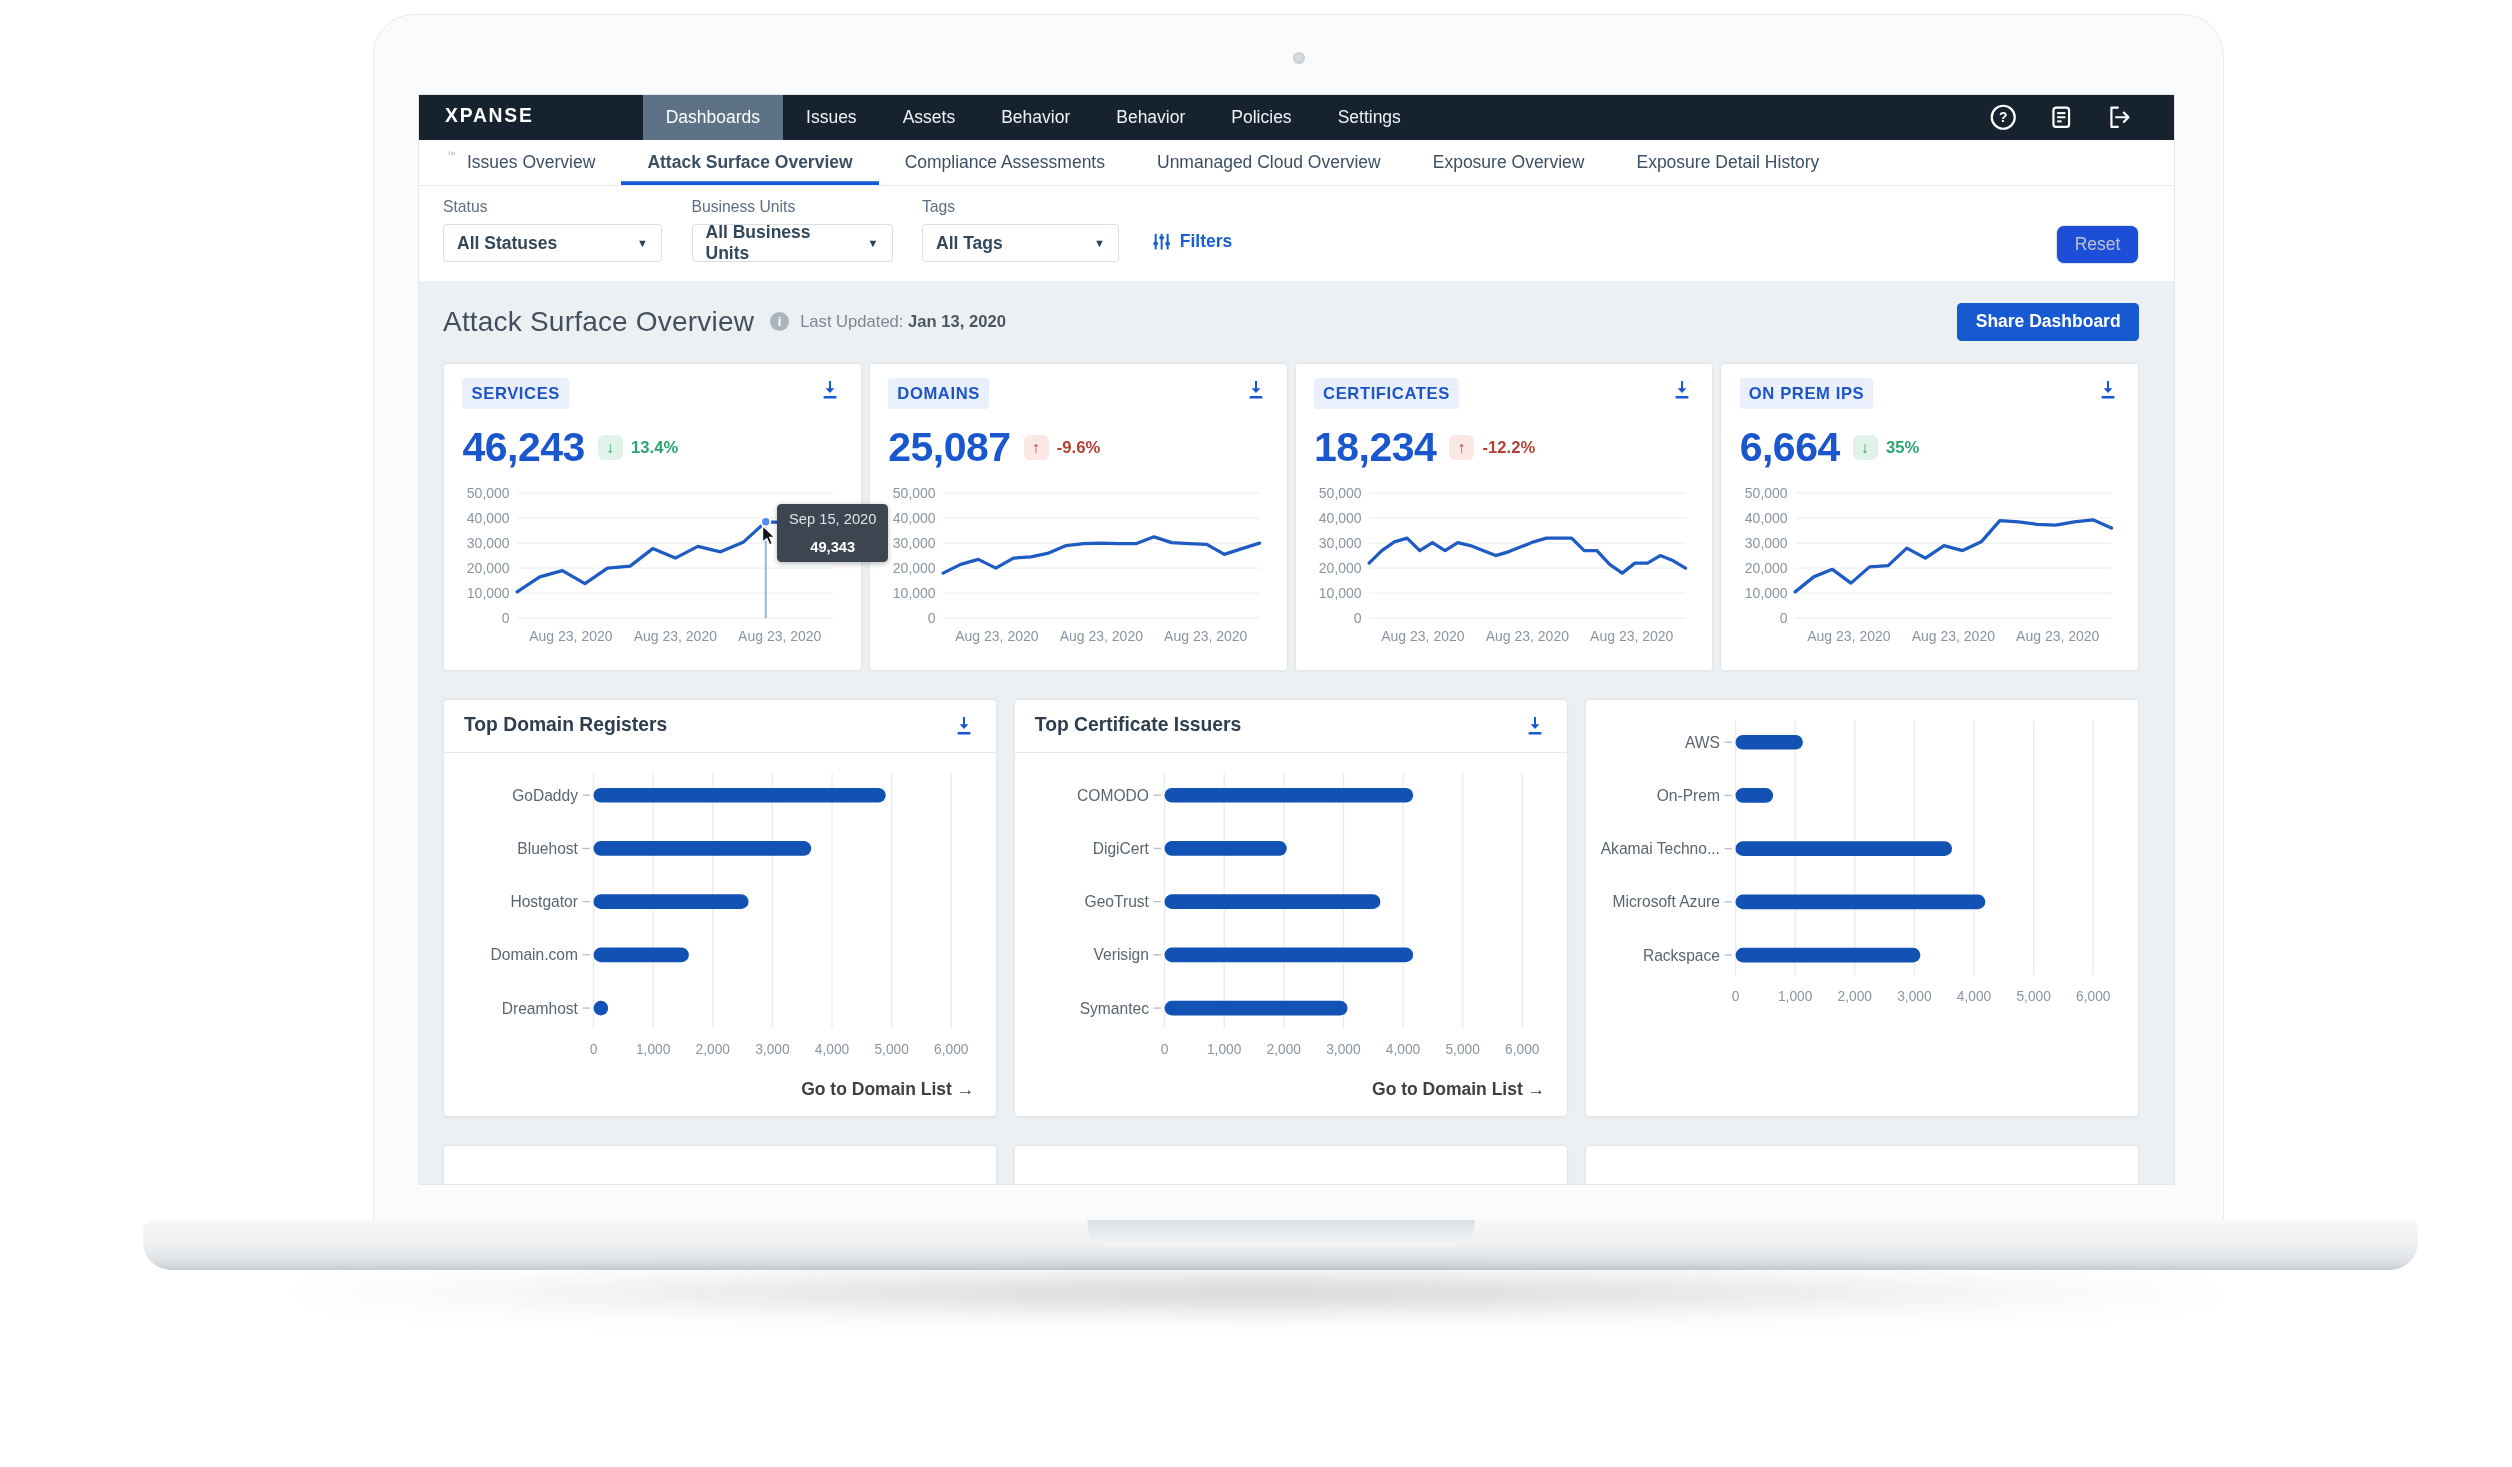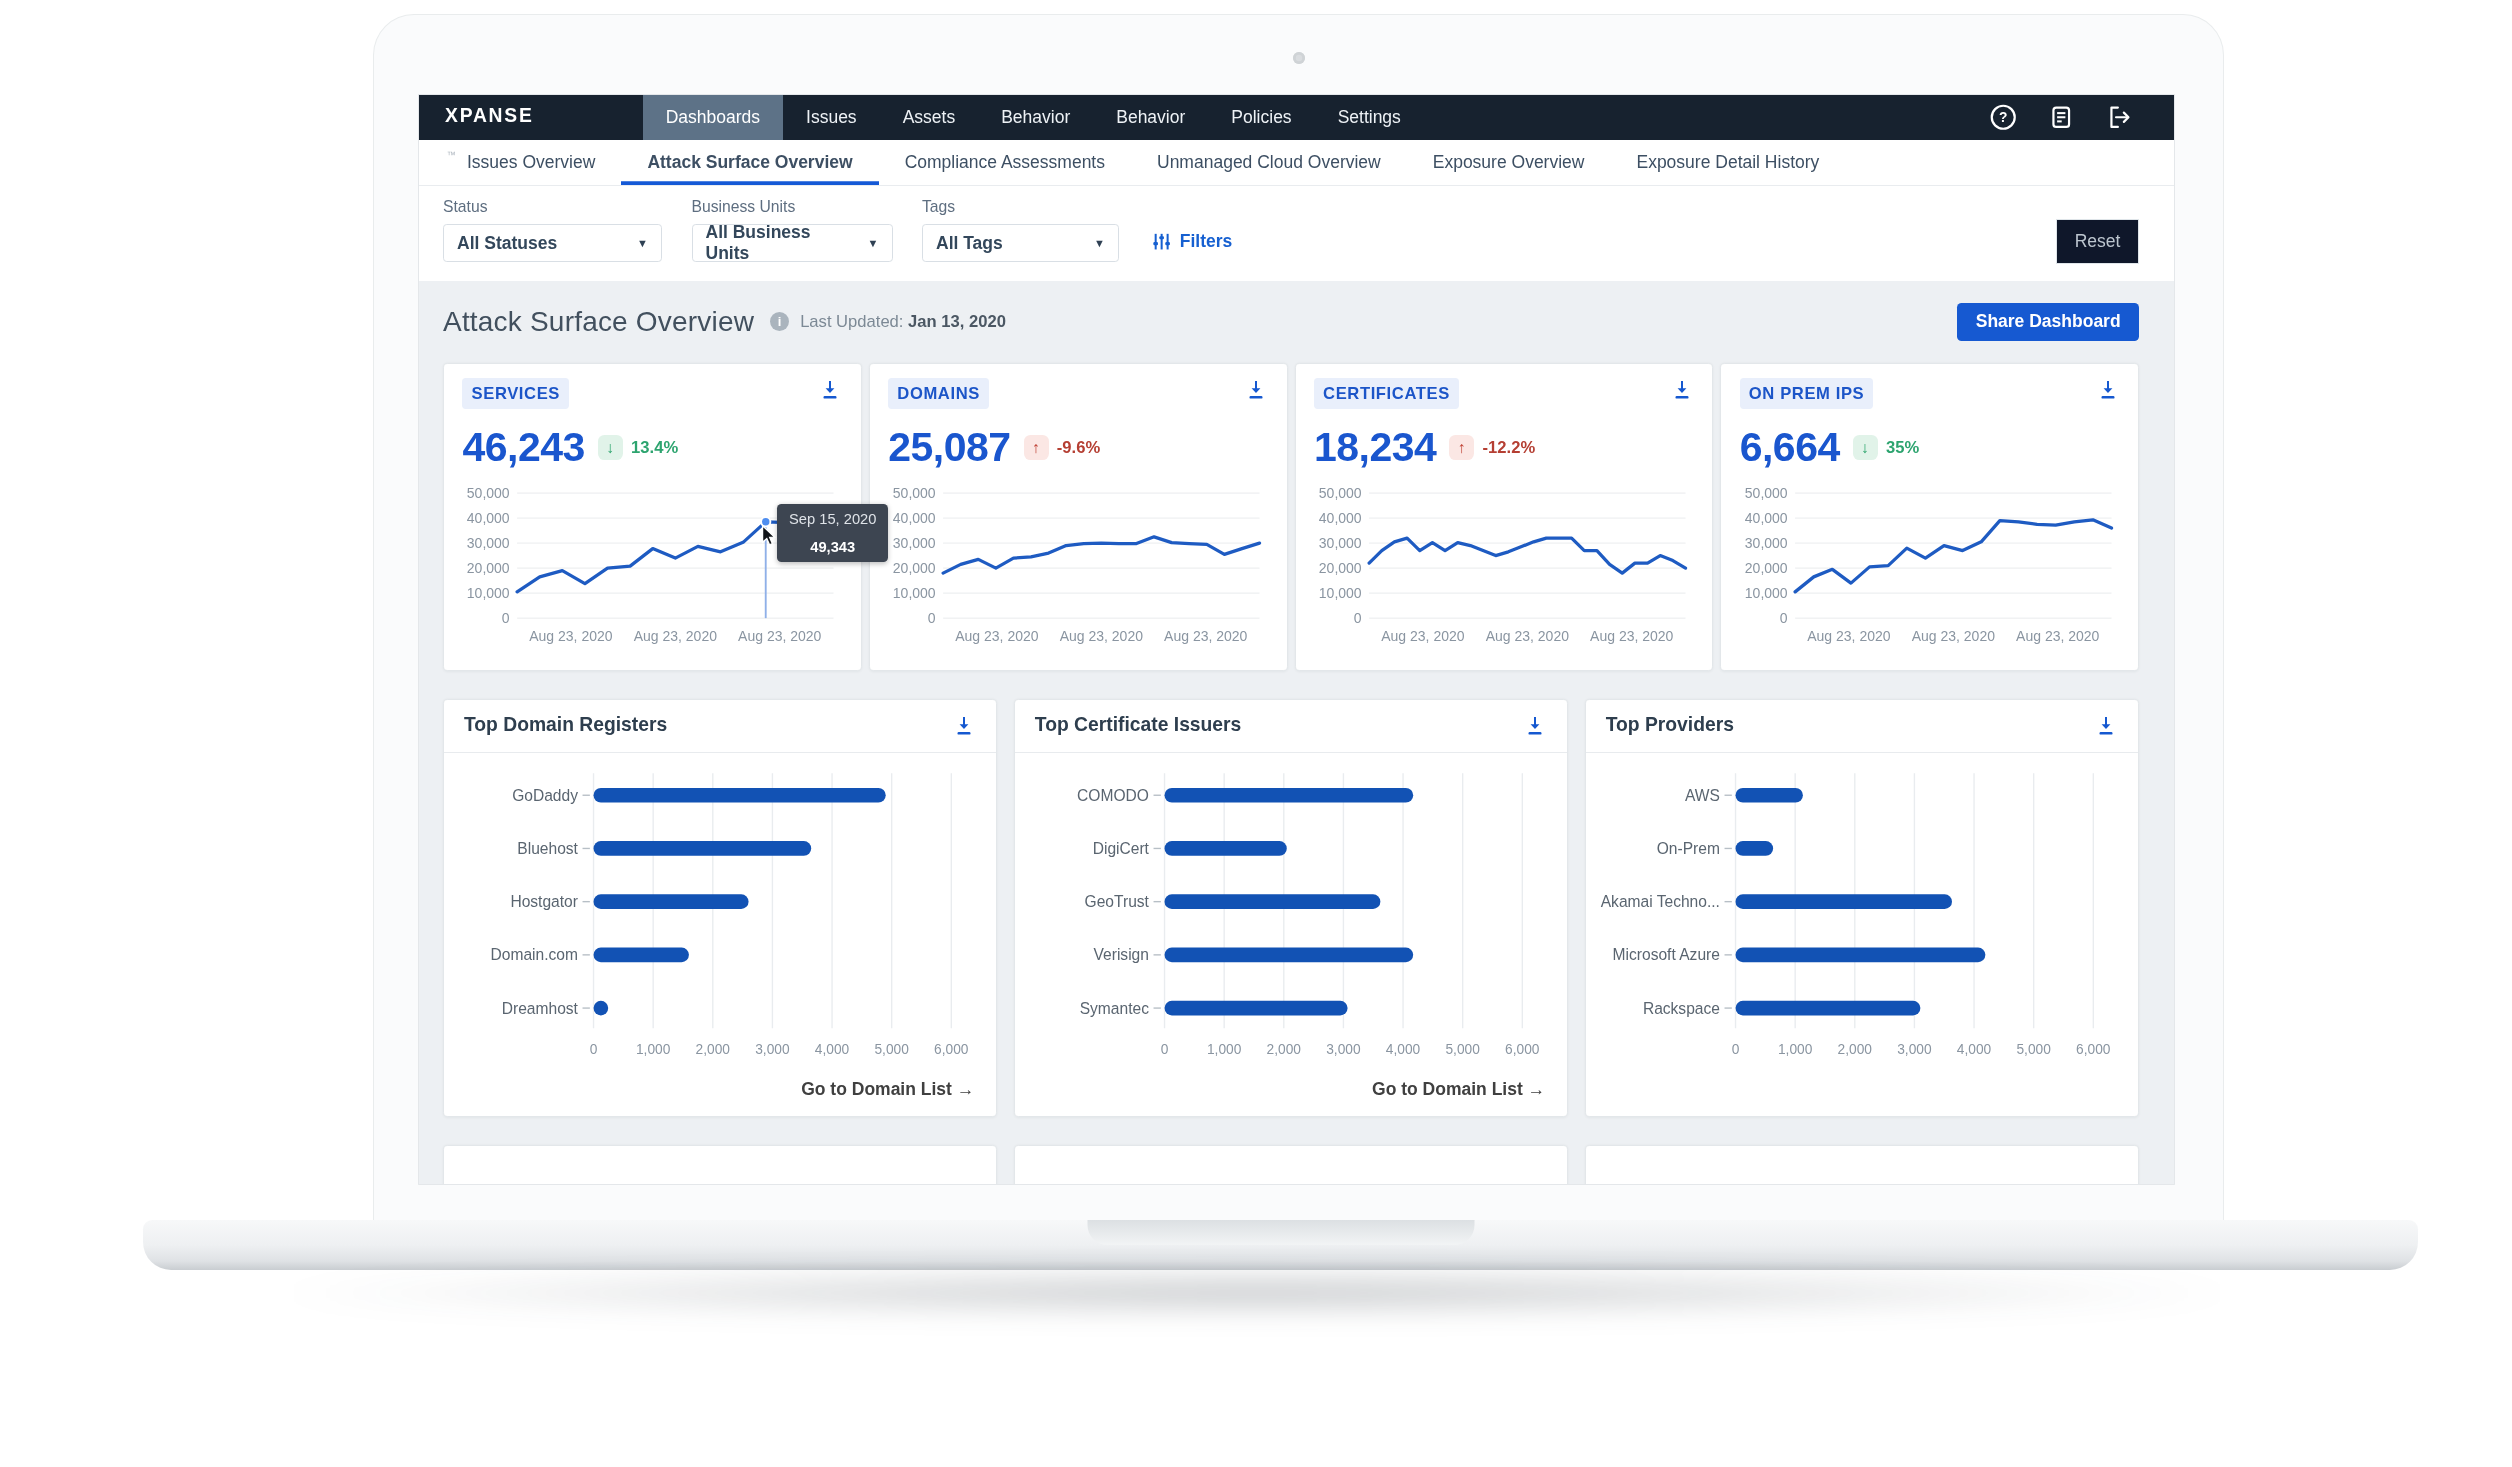--- a/index.html
+++ b/index.html
@@ -43,22 +43,22 @@
   
   .filters { background:#ffffff; padding:12px 35px 18.4px 24px; position:relative; display:flex; align-items:flex-end; }
   .ffield { margin-right:29.5px; }
   .flabel { font-size:15.7px; color:#5e6e80; margin-bottom:8.3px; }
   .fbox { height:38px; border:0.9px solid #d9dfe5; border-radius:3.7px; background:#fff;
           display:flex; align-items:center; justify-content:space-between; padding:0 13px;
           font-size:17.5px; font-weight:bold; color:#33475b; }
   .fbox .caret { font-size:11px; color:#2f4154; margin-left:16.6px; }
   .w1{width:219px}.w2{width:201px}.w3{width:197px}
   .filters-link { display:flex; align-items:center; gap:8.3px; color:#1660d1; font-weight:bold; font-size:17.5px; margin-bottom:10px; margin-left:3.7px;}
-  .reset-btn { position:absolute; right:35px; bottom:16.6px; width:83px; height:45px;
-          border:0.9px solid #dfe5e9; border-radius:0; background:#0f172a; color:#bcc5ce;
+  .reset-btn { position:absolute; right:35px; bottom:16.6px; width:83px; height:39px;
+          border:0.9px solid #dfe5e9; border-radius:8px; background:#1d4ed8; color:#bcc5ce;
           font-size:17.5px; display:flex; align-items:center; justify-content:center; }
 
   
   .content { padding:22px 35px 0 24px; }
   .title-row { display:flex; align-items:center; }
   .page-title { font-size:28px; color:#42505e; font-weight:500; letter-spacing:0.2px; }
   .info-icon { width:19.3px; height:19.3px; border-radius:50%; background:#aab4bd; color:#fff;
                font-size:13px; font-weight:bold; display:flex; align-items:center; justify-content:center;
                margin-left:15.7px; }
   .updated { margin-left:11px; font-size:16.6px; color:#7c8995; }
@@ -440,27 +440,20 @@
               <line x1="151" y1="214" x2="159" y2="214" stroke="#b7bfc6" stroke-width="1.5"></line>
               <rect x="163" y="206" width="271.04999999999995" height="16" rx="8" fill="#1252b4"></rect>
               <text x="146" y="278" text-anchor="end" class="catlab">Symantec</text>
               <line x1="151" y1="272" x2="159" y2="272" stroke="#b7bfc6" stroke-width="1.5"></line>
               <rect x="163" y="264" width="199.55" height="16" rx="8" fill="#1252b4"></rect>
             </svg>
           <div class="bar-foot">Go to Domain List →</div>
         </div>
 
         <div class="card bar-card">
-          <div class="bar-head">
-            <span class="bar-title">Top Providers</span>
-            <svg width="24" height="24" viewBox="0 0 24 24">
-              <path d="M11 3 h2 v7.2 h3.4 L12 15 7.6 10.2 H11 Z" fill="#1558d0"></path>
-              <rect x="5.5" y="18" width="13" height="2.6" rx="1.2" fill="#1558d0"></rect>
-            </svg>
-          </div>
           <svg class="bar-chart" viewBox="0 0 602 340">
               <line x1="163" y1="16" x2="163" y2="294" stroke="#e9ecef" stroke-width="1.5"></line>
               <text x="163" y="322" text-anchor="middle" class="axlab" font-size="16">0</text>
               <line x1="228" y1="16" x2="228" y2="294" stroke="#e9ecef" stroke-width="1.5"></line>
               <text x="228" y="322" text-anchor="middle" class="axlab" font-size="16">1,000</text>
               <line x1="293" y1="16" x2="293" y2="294" stroke="#e9ecef" stroke-width="1.5"></line>
               <text x="293" y="322" text-anchor="middle" class="axlab" font-size="16">2,000</text>
               <line x1="358" y1="16" x2="358" y2="294" stroke="#e9ecef" stroke-width="1.5"></line>
               <text x="358" y="322" text-anchor="middle" class="axlab" font-size="16">3,000</text>
               <line x1="423" y1="16" x2="423" y2="294" stroke="#e9ecef" stroke-width="1.5"></line>

